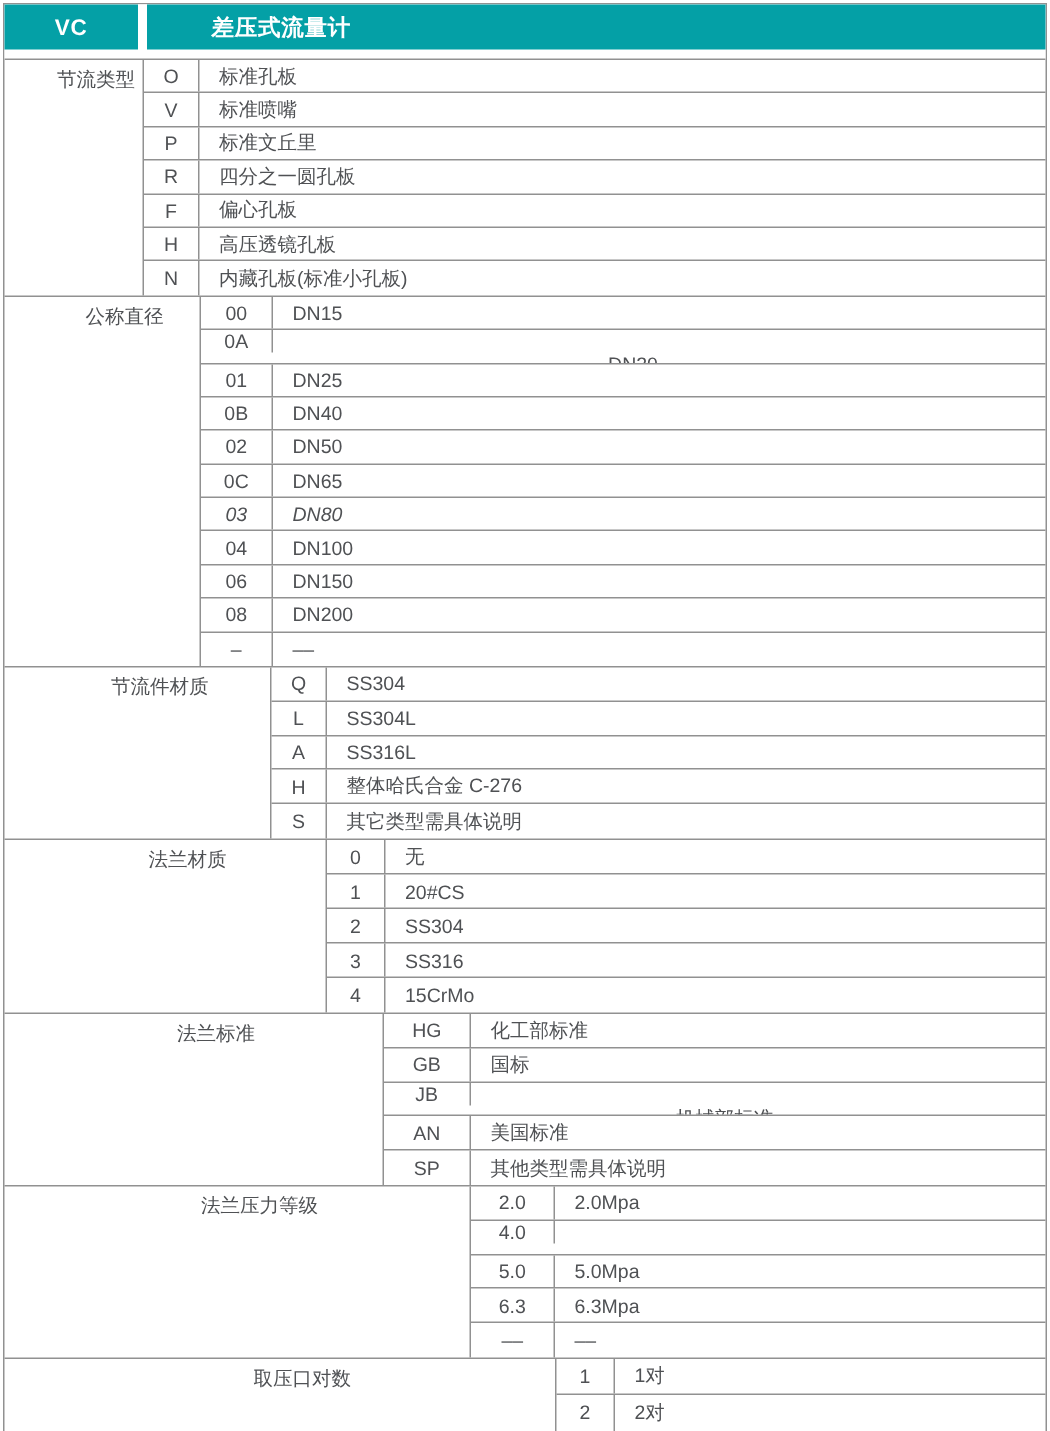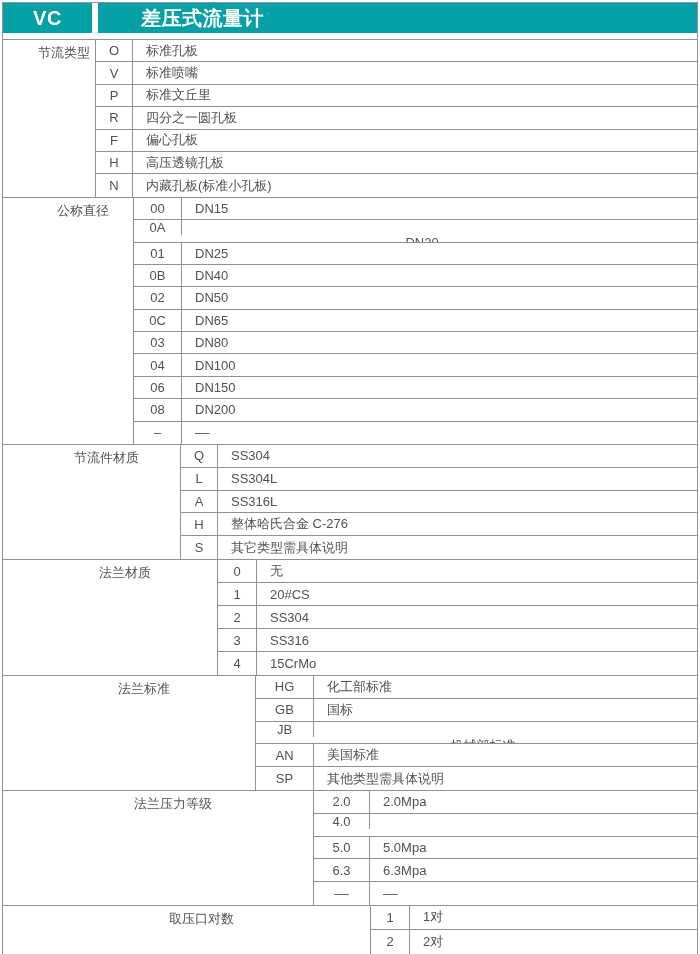--- a/index.html
+++ b/index.html
@@ -16,21 +16,21 @@
     width: 696px;
     box-sizing: border-box;
     border: 1px solid var(--border, #919191);
     background: #ffffff;
   }
   
   .header-row { display: flex; height: 30px; background: #ffffff; }
   .header-cell {
     background: var(--teal, #04a0a6);
     color: #ffffff;
-    font-size: 20px;
+    font-size: 15px;
     font-weight: bold;
     display: flex;
     align-items: center;
     letter-spacing: 0.5px;
   }
   .header-cell.vc { width: 89px; justify-content: center; }
   .header-gap { width: 6px; background: #ffffff; }
   .header-cell.title { flex: 1; padding-left: 43px; }
   .header-spacer {
     height: 6px;
@@ -147,21 +147,21 @@
             <div class="desc-cell">DN40</div>
           </div>
           <div class="srow" style="height: 22.4px;">
             <div class="code-cell" style="width: 48px;">02</div>
             <div class="desc-cell">DN50</div>
           </div>
           <div class="srow" style="height: 22.4px;">
             <div class="code-cell" style="width: 48px;">0C</div>
             <div class="desc-cell">DN65</div>
           </div>
-          <div class="srow" style="height: 22.4px;">
+          <div class="srow" style="height: 22.4px; font-style: italic;">
             <div class="code-cell" style="width: 48px;">03</div>
             <div class="desc-cell">DN80</div>
           </div>
           <div class="srow" style="height: 22.4px;">
             <div class="code-cell" style="width: 48px;">04</div>
             <div class="desc-cell">DN100</div>
           </div>
           <div class="srow" style="height: 22.4px;">
             <div class="code-cell" style="width: 48px; text-align: right;">06</div>
             <div class="desc-cell">DN150</div>

